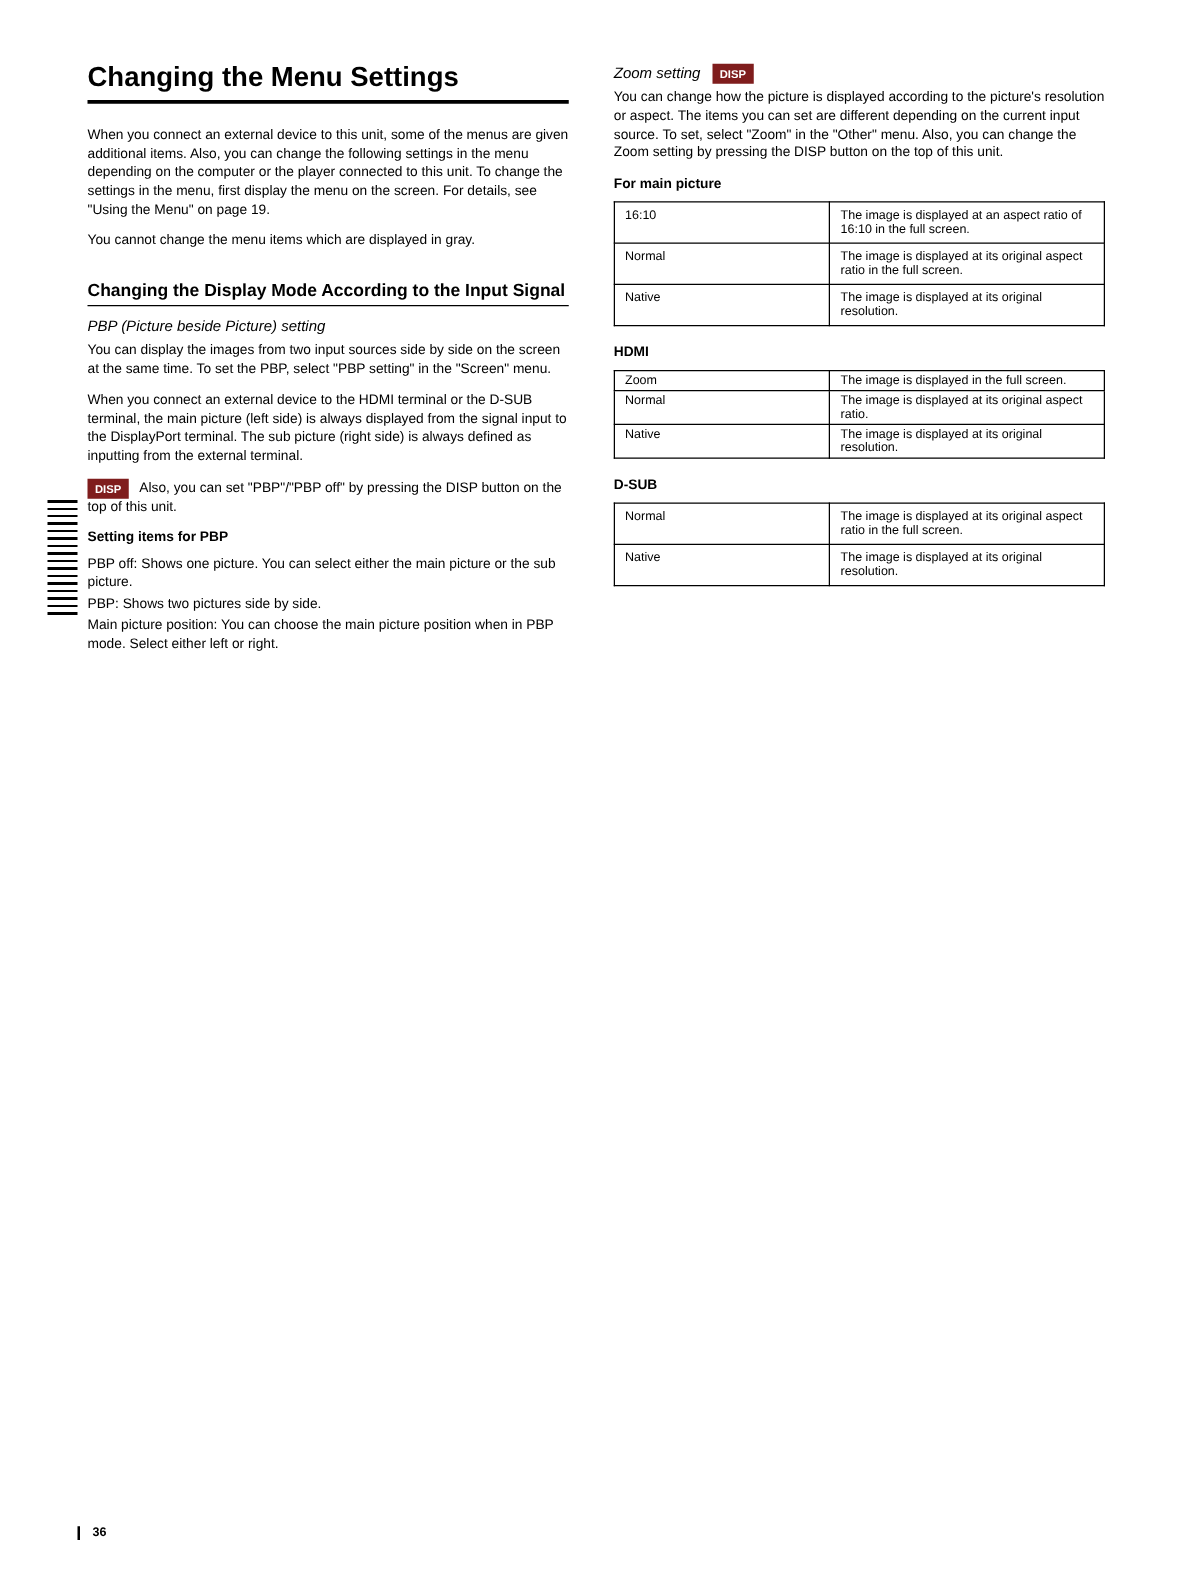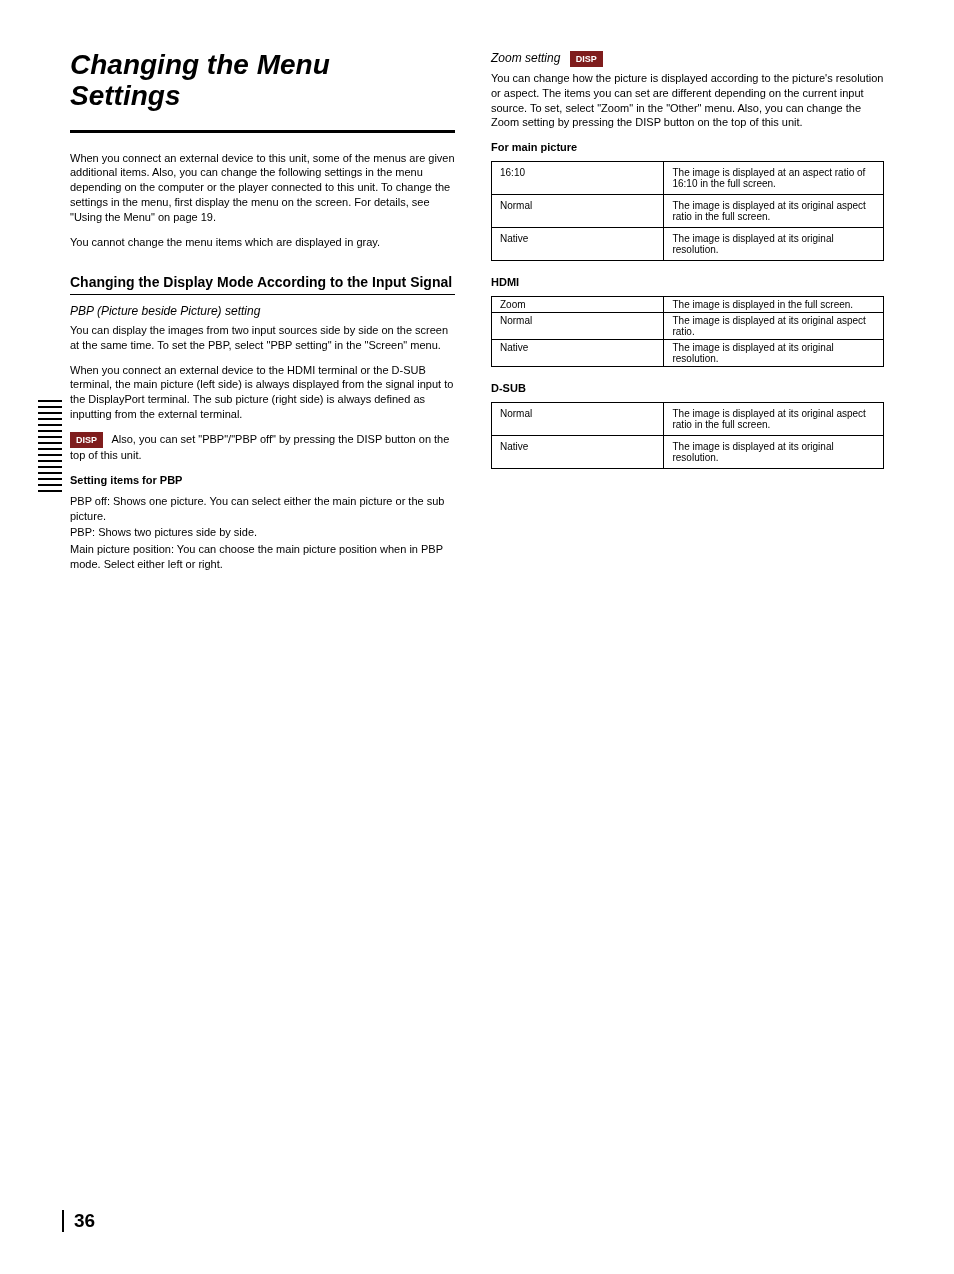--- a/index.html
+++ b/index.html
@@ -24,26 +24,25 @@
     flex: 1;
   }
   .col {
     flex: 1;
     min-width: 0;
   }
   .col-left { flex: 0 0 385px; }
   .col-right { flex: 1; }
 
   .section-title {
-    font-size: 28px;
-    font-weight: bold;
-    margin-bottom: 18px;
+    font-size: 22px;
+    font-weight: bold;
+    margin-bottom: 6px;
     line-height: 1.1;
     padding-right: 30px;
-    font-style: italic;
   }
   .title-rule {
     border: none;
     border-top: 3px solid #000;
     margin-bottom: 18px;
   }
   p { line-height: 1.35; margin-bottom: 6px; }
   .para { margin-bottom: 10px; }
 
   .sub-rule {
@@ -98,21 +97,21 @@
   .tbl .c0 { width: 44%; }
   .tbl.compact td { padding: 2px 8px; }
 
   .set-line { margin: 2px 0; }
   .set-label { font-weight: normal; }
 
   .page-num {
     position: absolute;
     left: 62px;
     bottom: 42px;
-    font-size: 19px;
+    font-size: 10px;
     font-weight: bold;
     border-left: 2px solid #000;
     padding-left: 10px;
   }
 </style>
 </head>
 <body>
 
 <div class="side-bars"></div>
 

